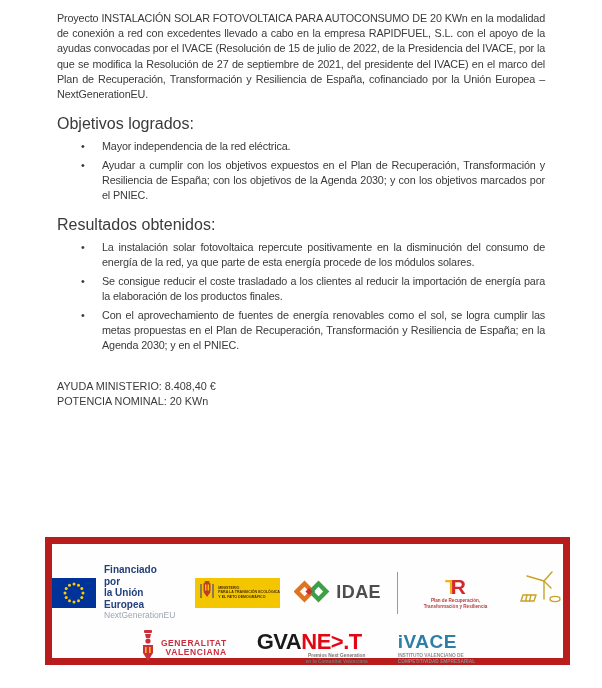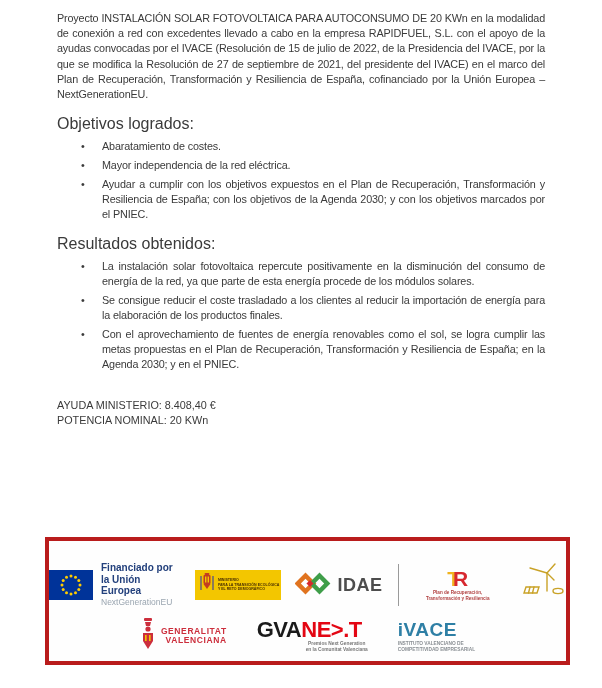--- a/index.html
+++ b/index.html
@@ -50,21 +50,21 @@
     font-size:10.8px;
     line-height:15px;
   }
   .grant-block div { margin:0; }
 
   
   .footer-box {
     position:absolute;
     left:45px; top:537px;
     width:525px; height:128px;
-    border:4px solid #b91c1c;
+    border:7px solid #b91c1c;
     background:#fefefe;
     box-sizing:border-box;
     padding-top:20px;
   }
   .logo-row { display:flex; justify-content:center; align-items:center; }
   .logo-row2 { margin-top:9px; }
 
   
   .eu-logo { display:flex; align-items:center; margin-right:20px; }
   .eu-flag { width:44px; height:30px; background:#003399; flex:none; }
@@ -117,21 +117,20 @@
 </style>
 </head>
 <body>
 
 <div class="content">
 
   <p class="intro">Proyecto INSTALACIÓN SOLAR FOTOVOLTAICA PARA AUTOCONSUMO DE 20 KWn en la modalidad de conexión a red con excedentes llevado a cabo en la empresa RAPIDFUEL, S.L. con el apoyo de la ayudas convocadas por el IVACE (Resolución de 15 de julio de 2022, de la Presidencia del IVACE, por la que se modifica la Resolución de 27 de septiembre de 2021, del presidente del IVACE) en el marco del Plan de Recuperación, Transformación y Resiliencia de España, cofinanciado por la Unión Europea – NextGenerationEU.</p>
 
   <p class="section-heading">Objetivos logrados:</p>
   <ul class="doc-list">
-    <li>Abaratamiento de costes.</li>
     <li>Mayor independencia de la red eléctrica.</li>
     <li>Ayudar a cumplir con los objetivos expuestos en el Plan de Recuperación, Transformación y Resiliencia de España; con los objetivos de la Agenda 2030; y con los objetivos marcados por el PNIEC.</li>
   </ul>
 
   <p class="section-heading">Resultados obtenidos:</p>
   <ul class="doc-list">
     <li>La instalación solar fotovoltaica repercute positivamente en la disminución del consumo de energía de la red, ya que parte de esta energía procede de los módulos solares.</li>
     <li>Se consigue reducir el coste trasladado a los clientes al reducir la importación de energía para la elaboración de los productos finales.</li>
     <li>Con el aprovechamiento de fuentes de energía renovables como el sol, se logra cumplir las metas propuestas en el Plan de Recuperación, Transformación y Resiliencia de España; en la Agenda 2030; y en el PNIEC.</li>
   </ul>

